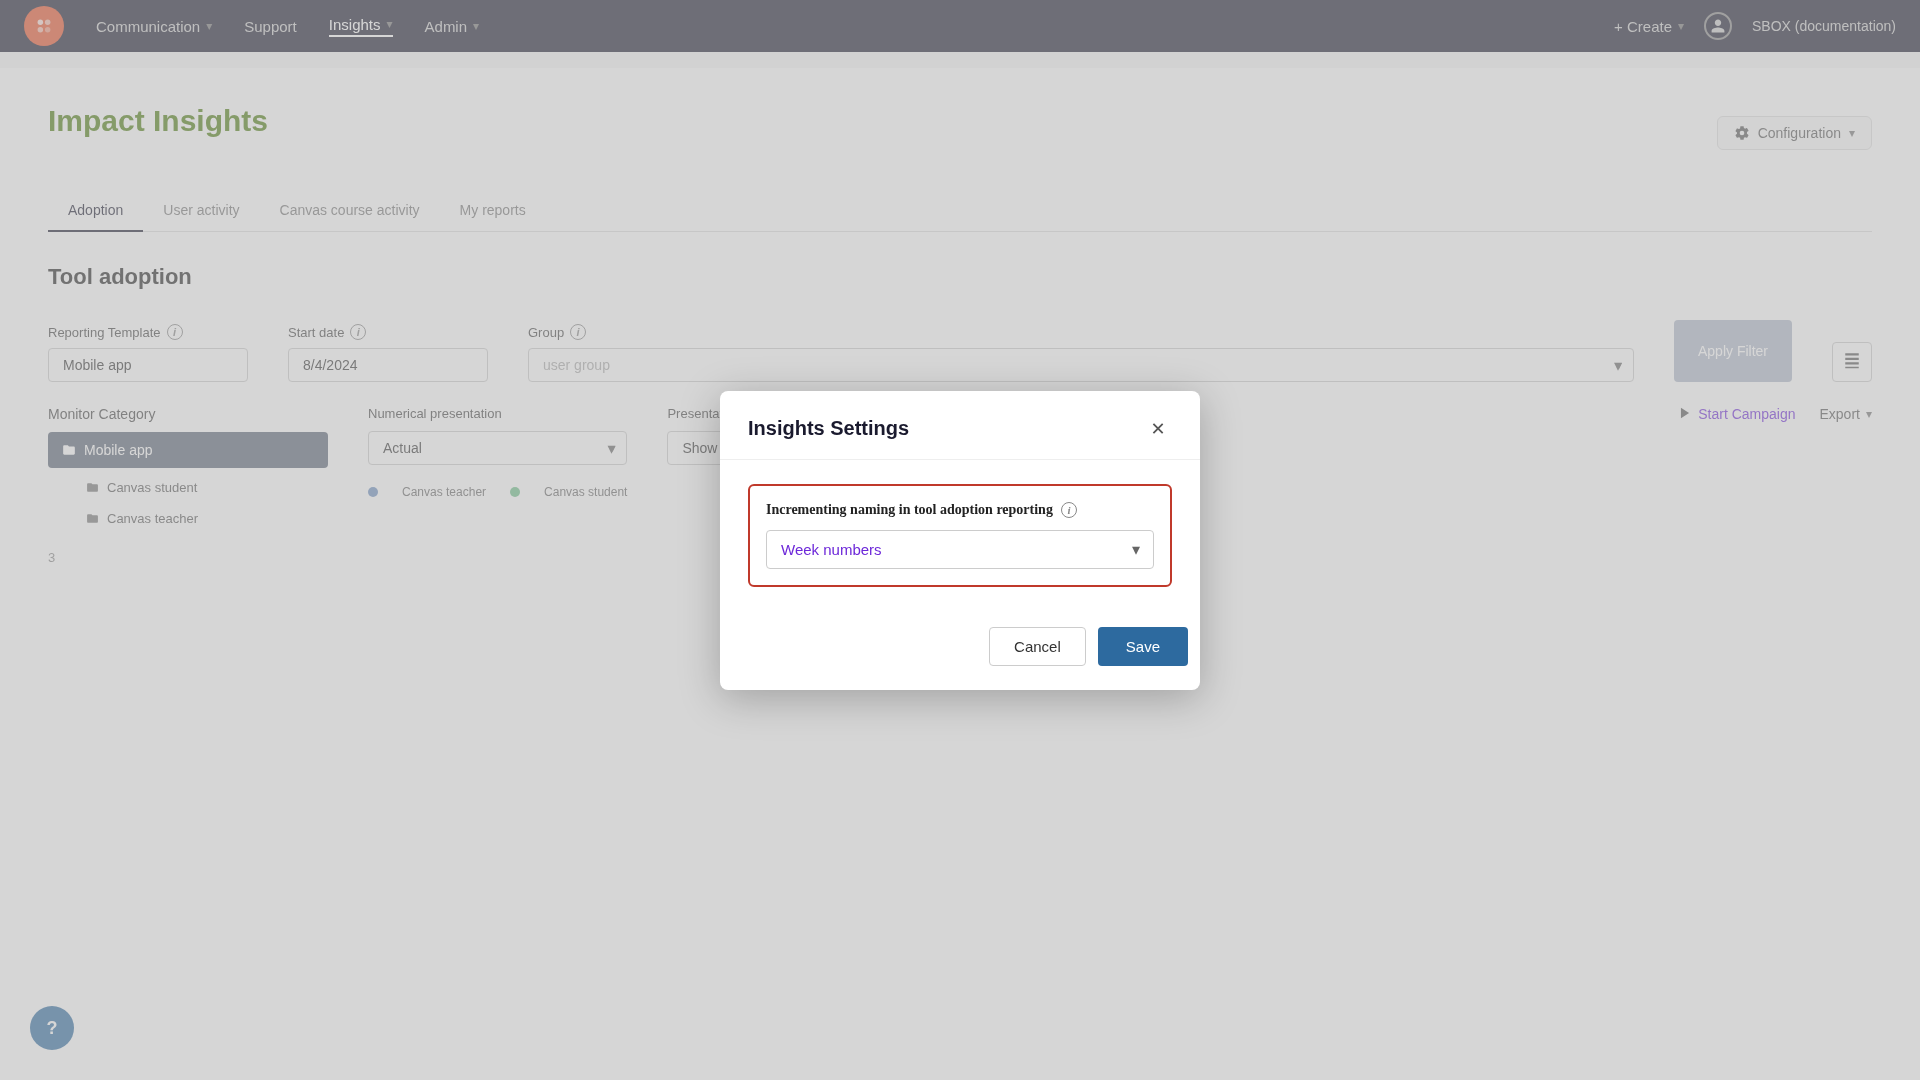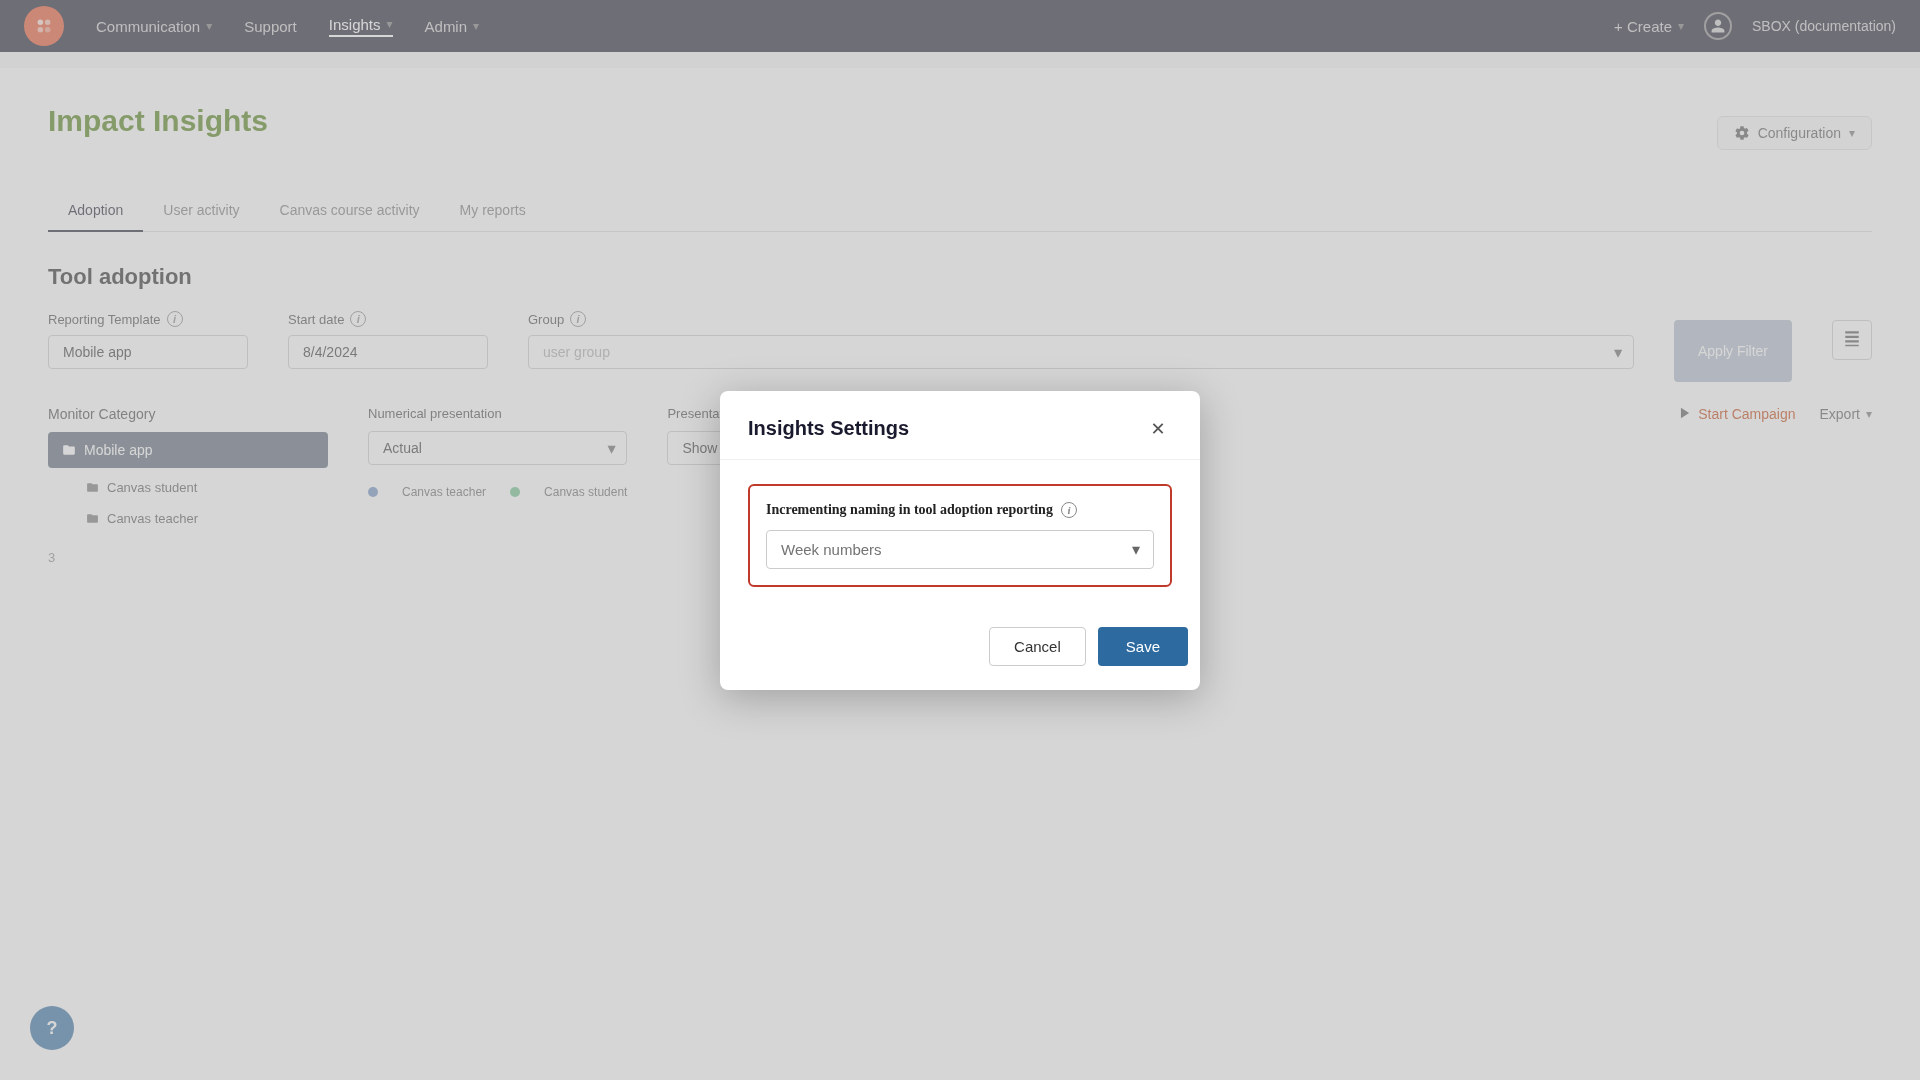--- a/index.html
+++ b/index.html
@@ -58,21 +58,21 @@
     .tabs { display: flex; gap: 0; border-bottom: 1px solid #ddd; margin-bottom: 32px; }
     .tab {
       padding: 12px 20px; font-size: 14px; color: #777; cursor: pointer;
       border-bottom: 2px solid transparent; margin-bottom: -1px;
     }
     .tab.active { color: #1a1a2e; border-bottom: 2px solid #1a1a2e; font-weight: 500; }
 
     .section-title { font-size: 22px; font-weight: 600; color: #222; margin-bottom: 8px; }
     .section-desc { font-size: 14px; color: #666; margin-bottom: 28px; }
 
-    .filters-row { display: flex; gap: 40px; align-items: center; margin-bottom: 24px; }
+    .filters-row { display: flex; gap: 40px; align-items: flex-end; margin-bottom: 24px; }
     .filter-group { display: flex; flex-direction: column; gap: 8px; }
     .filter-label { font-size: 13px; color: #444; font-weight: 500; display: flex; align-items: center; gap: 6px; }
     .filter-input {
       border: 1px solid #ccc; border-radius: 4px; padding: 8px 14px;
       font-size: 14px; color: #333; background: #fff; min-width: 200px;
     }
     .select-wrapper { position: relative; }
     .select-wrapper::after {
       content: '▾'; position: absolute; right: 12px; top: 50%; transform: translateY(-50%);
       color: #666; pointer-events: none;
@@ -93,21 +93,21 @@
     .tree-item-child {
       padding: 8px 14px 8px 38px; font-size: 13px; color: #555;
       display: flex; align-items: center; gap: 8px;
     }
     .num-pres, .pres-time { min-width: 200px; }
     .pres-label { font-size: 13px; color: #444; font-weight: 500; margin-bottom: 10px; }
 
     .chart-legend { display: flex; gap: 24px; align-items: center; margin-top: 8px; }
     .legend-dot { width: 10px; height: 10px; border-radius: 50%; display: inline-block; }
     .legend-text { font-size: 12px; color: #666; }
-    .start-campaign { font-size: 14px; color: #c2410c; cursor: pointer; display: flex; align-items: flex-start; gap: 6px; }
+    .start-campaign { font-size: 14px; color: #6d28d9; cursor: pointer; display: flex; align-items: flex-start; gap: 6px; }
     .export-btn { font-size: 14px; color: #555; cursor: pointer; display: flex; align-items: center; gap: 6px; }
 
     
     .modal-backdrop {
       position: absolute; top: 0; left: 0; width: 100%; height: 100%;
       z-index: 20; display: flex; align-items: center; justify-content: center;
     }
     .modal {
       background: #fff; border-radius: 8px; width: 480px;
       box-shadow: 0 8px 40px rgba(0,0,0,0.25); padding: 0; overflow: hidden;
@@ -128,21 +128,21 @@
     }
     .modal-field-label {
       font-size: 14px; font-weight: 600; color: #222; margin-bottom: 12px;
       display: flex; align-items: center; gap: 8px; font-family: Liberation Serif, serif;
     }
     .modal-select-wrapper {
       position: relative;
     }
     .modal-select {
       width: 100%; border: 1px solid #ccc; border-radius: 4px;
-      padding: 10px 16px 10px 14px; font-size: 15px; color: #737373;
+      padding: 10px 16px 10px 14px; font-size: 15px; color: #6d28d9;
       background: #fff; appearance: none; cursor: pointer;
     }
     .modal-select-wrapper::after {
       content: '▾'; position: absolute; right: 14px; top: 50%; transform: translateY(-50%);
       color: #666; pointer-events: none; font-size: 16px;
     }
     .modal-footer {
       display: flex; justify-content: flex-end; gap: 12px;
       padding: 16px 12px 24px;
     }

